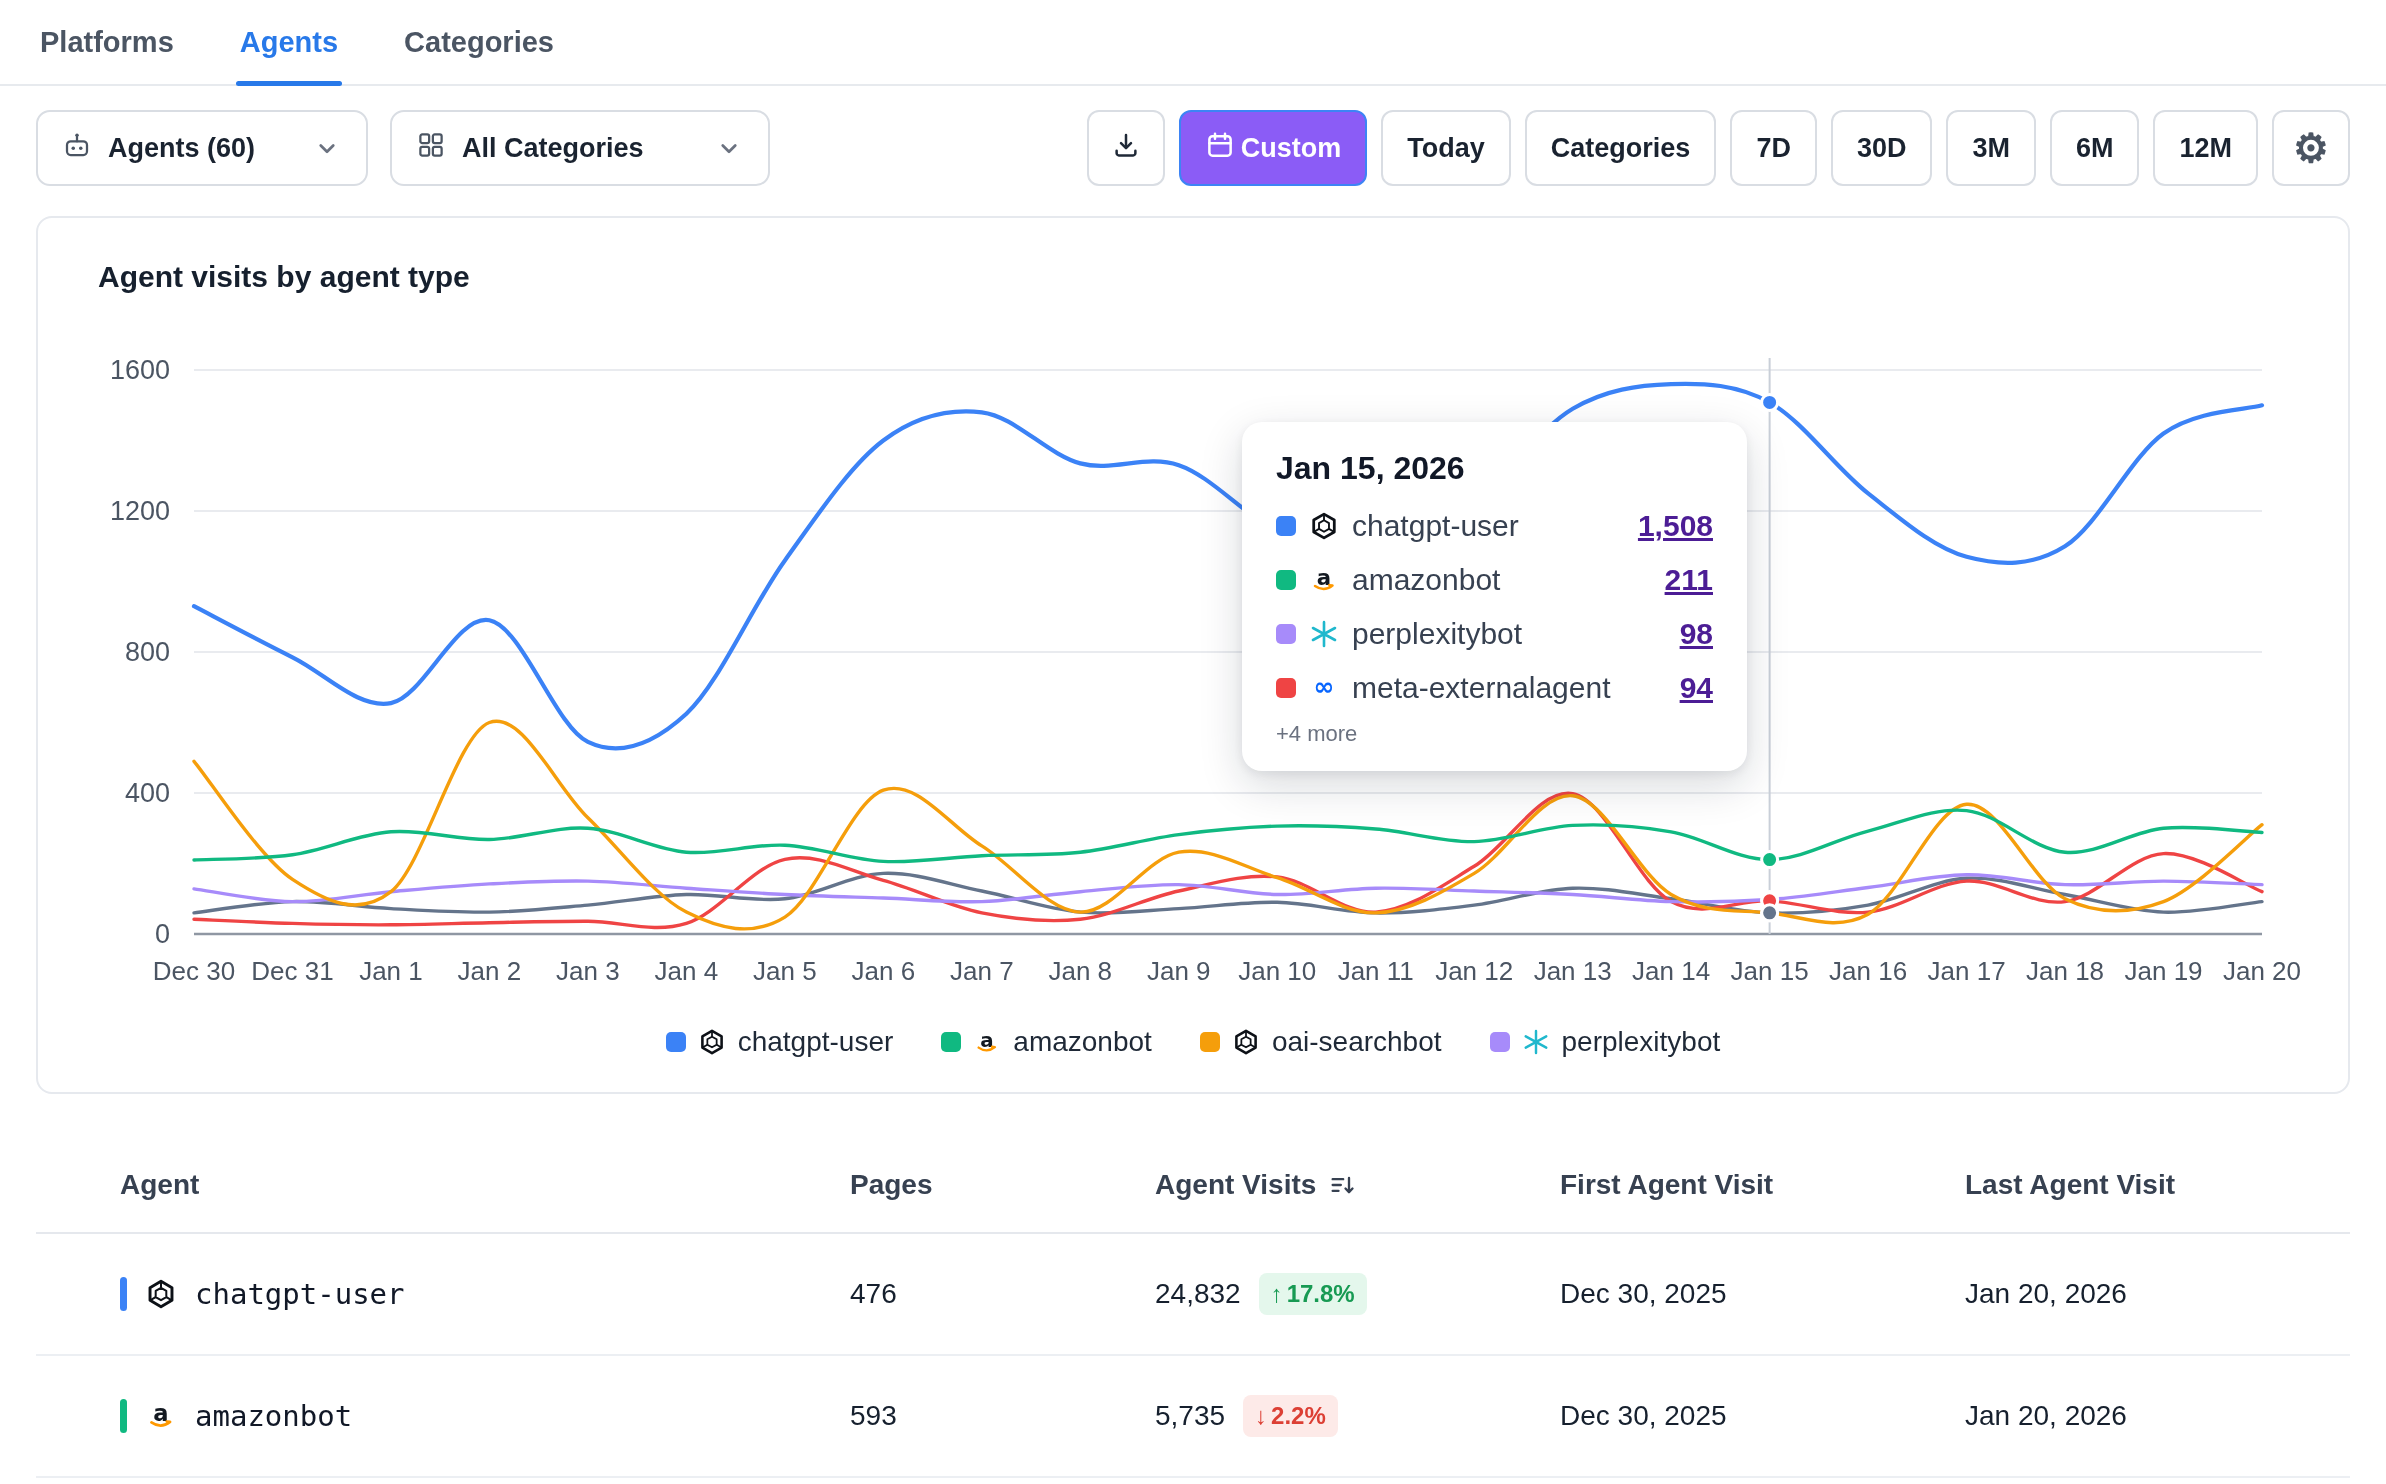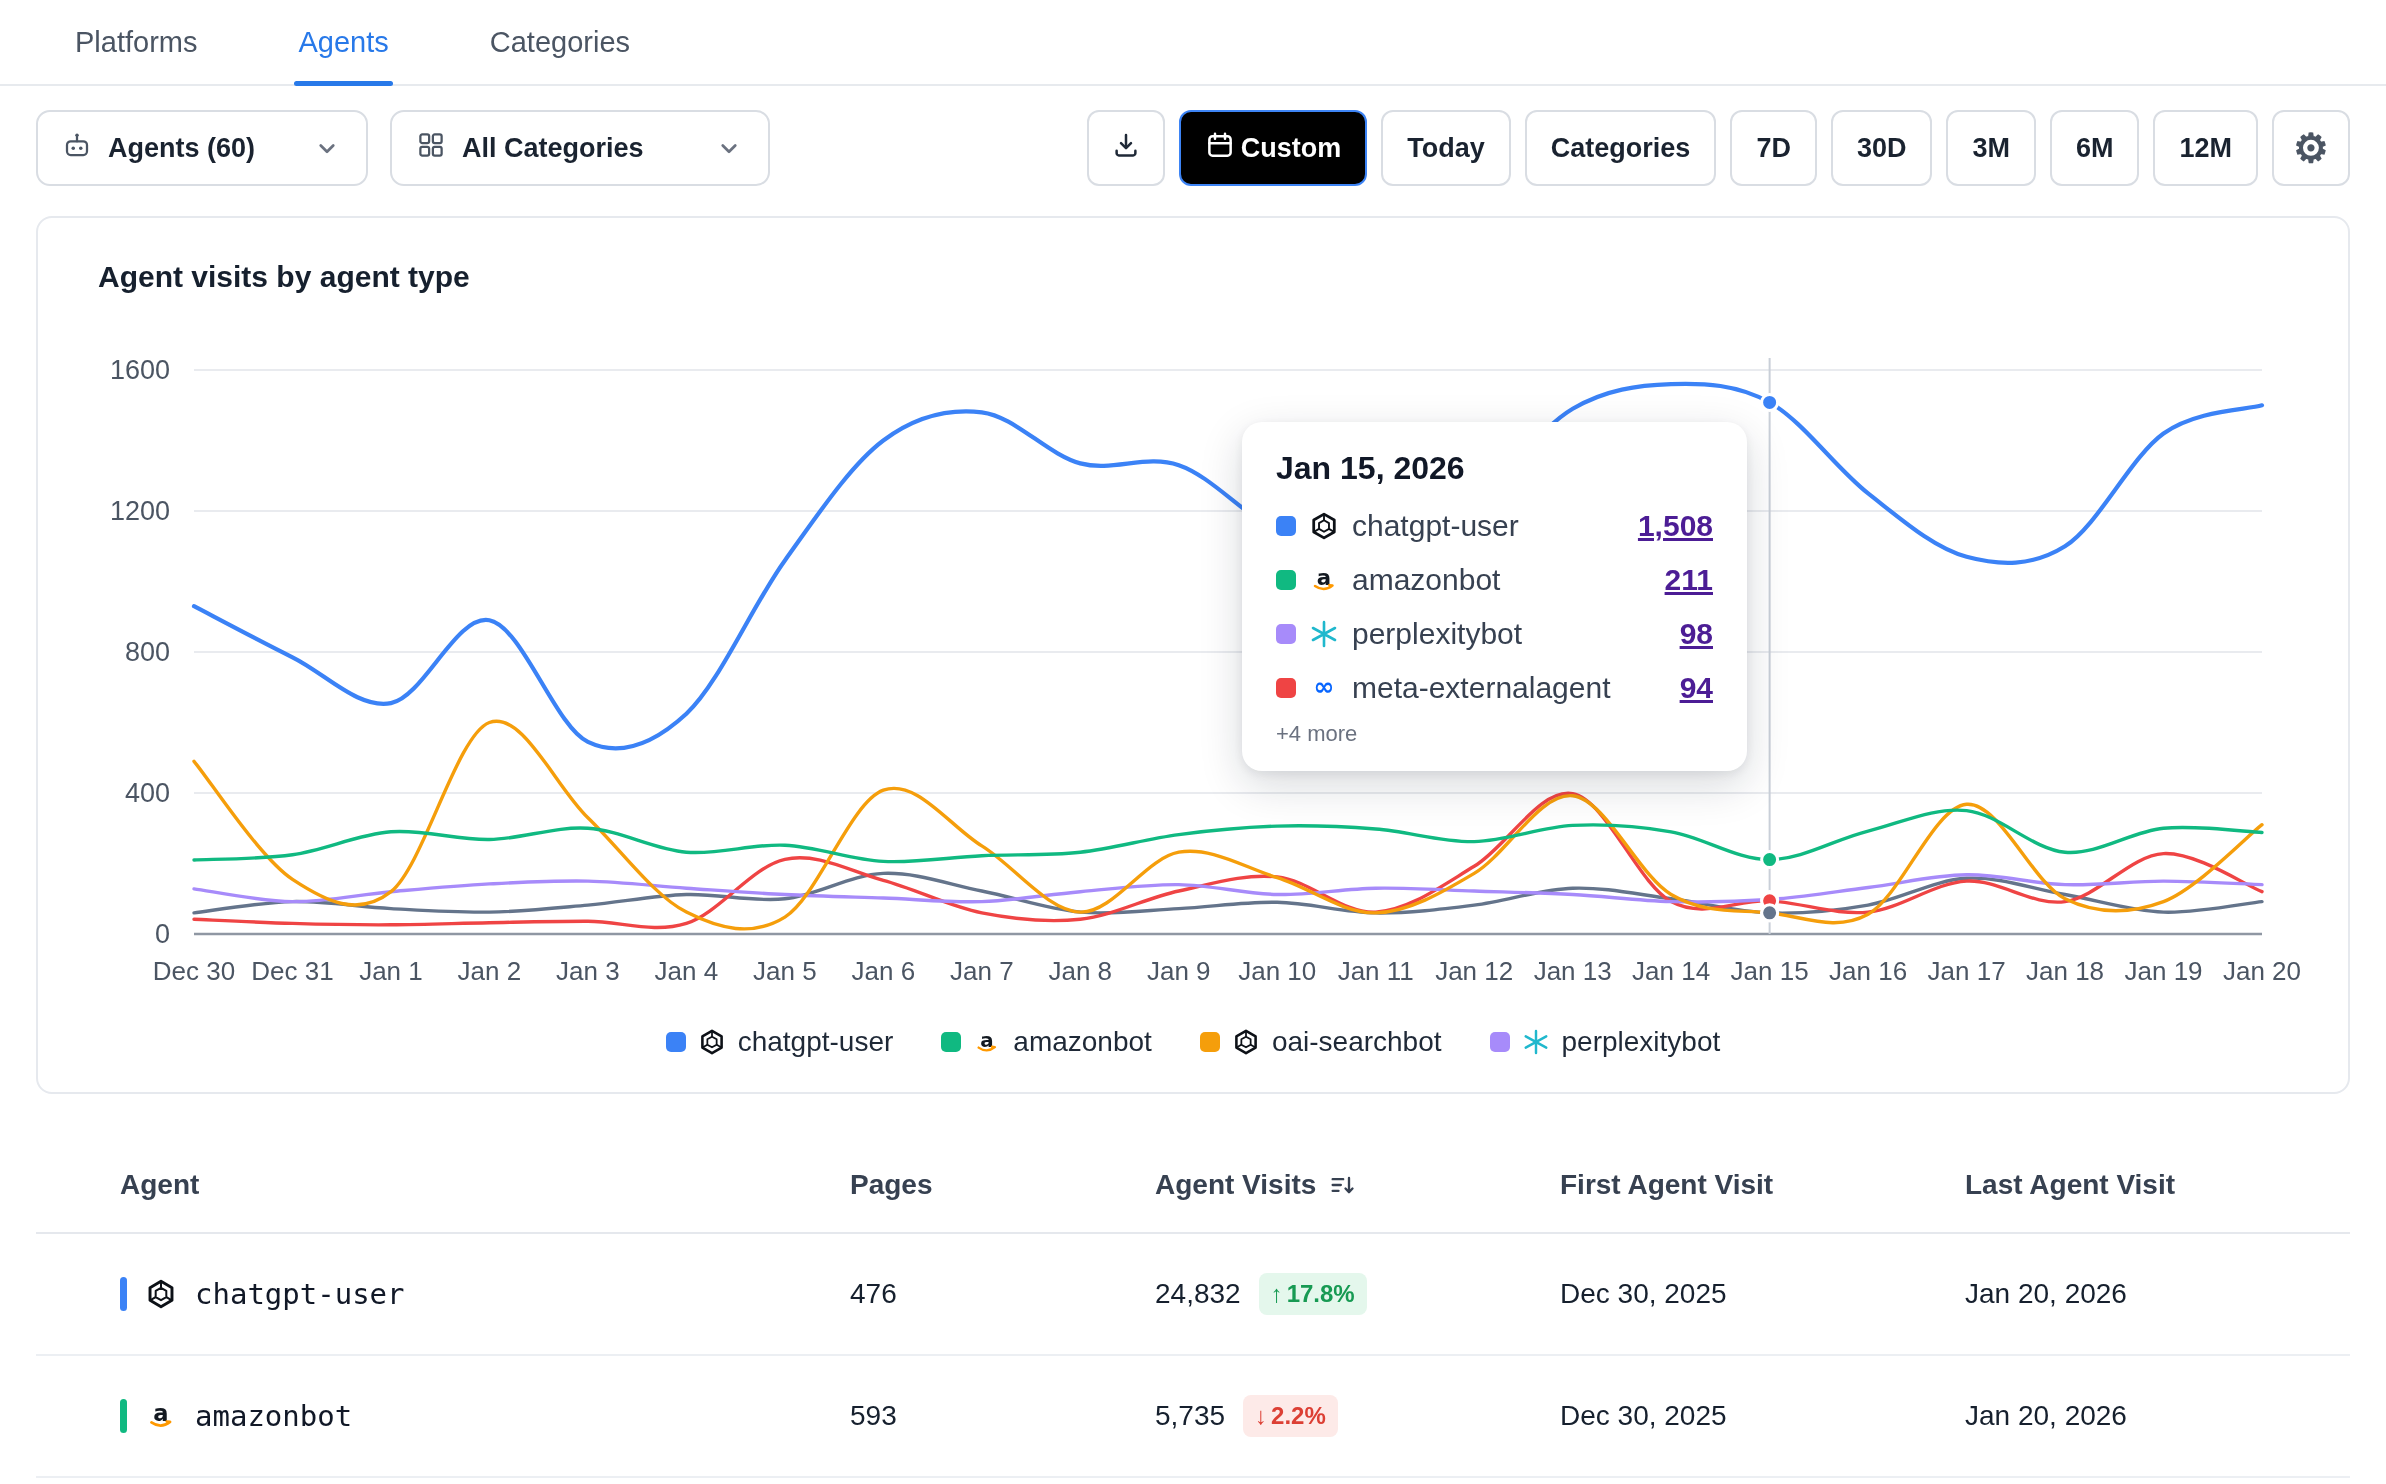--- a/index.html
+++ b/index.html
@@ -4,34 +4,34 @@
 <style>
   * { box-sizing: border-box; }
   html,body { margin:0; padding:0; }
   body {
     width:2386px; height:1484px; overflow:hidden;
     font-family:"Liberation Sans", sans-serif;
     background:#ffffff; color:#1f2937;
   }
   
   .tabs-bar { display:flex; gap:58px; padding:0 36px; border-bottom:2px solid #e7eaee; height:86px; align-items:stretch; }
-  .tab { font-family:inherit; font-size:29px; font-weight:400; color:#4b5563; background:none; border:none; padding:0 4px; position:relative; cursor:pointer;margin-left:35px; }
+  .tab { font-family:inherit; font-size:29px; font-weight:700; color:#4b5563; background:none; border:none; padding:0 4px; position:relative; cursor:pointer; }
   .tab.active { color:#2879e9; }
   .tab.active::after { content:''; position:absolute; left:0; right:0; bottom:-2px; height:5px; background:#2879e9; border-radius:3px; }
   
   .filter-row { display:flex; align-items:center; gap:22px; padding:0 36px; margin-top:24px; }
   .dropdown { display:flex; align-items:center; gap:16px; height:76px; border:2px solid #d9dde3; border-radius:14px; background:#fff; padding:0 24px; font-size:27px; font-weight:600; color:#1a2330; cursor:pointer; }
   .dropdown .chev { margin-left:auto; display:flex; }
   .dd-platforms { width:332px; }
   .dd-agents { width:332px; }
   .dd-categories { width:380px; }
   .toolbar-right { margin-left:auto; display:flex; gap:14px; align-items:center; }
   .tbtn { height:76px; border:2px solid #d9dde3; border-radius:12px; background:#fff; font-size:27px; font-weight:600; color:#1a2330; padding:0 24px; display:flex; align-items:center; gap:12px; font-family:inherit; cursor:pointer; white-space:nowrap; }
   .tbtn.icon-only { width:78px; justify-content:center; padding:0; }
-  .tbtn.custom { background:#000000; border-color:#3d84f5; color:#fff;gap:6px; }
+  .tbtn.custom { background:#8b5cf6; border-color:#3d84f5; color:#fff;gap:6px; }
   .gear-glyph { font-size:40px; color:#4b5563; line-height:1; }
   
   .chart-card { margin:30px 36px 0; border:2px solid #e6e9ee; border-radius:16px; padding:42px 44px 34px; background:#fff; }
   .chart-title { font-size:30px; font-weight:700; color:#16202e; margin:0 0 10px 16px; }
   .chart-wrap { position:relative; }
   svg.chart { display:block; width:2230px; height:700px; }
   .ytick { font-size:27px; fill:#4b5563; font-family:"Liberation Sans",sans-serif; }
   .xtick { font-size:26px; fill:#4b5563; font-family:"Liberation Sans",sans-serif; }
   .tooltip { position:absolute; left:1160px; top:118px; width:505px; background:#fff; border-radius:20px;
              box-shadow:0 14px 44px rgba(15,23,42,.16), 0 3px 10px rgba(15,23,42,.07); padding:28px 34px 24px; }

